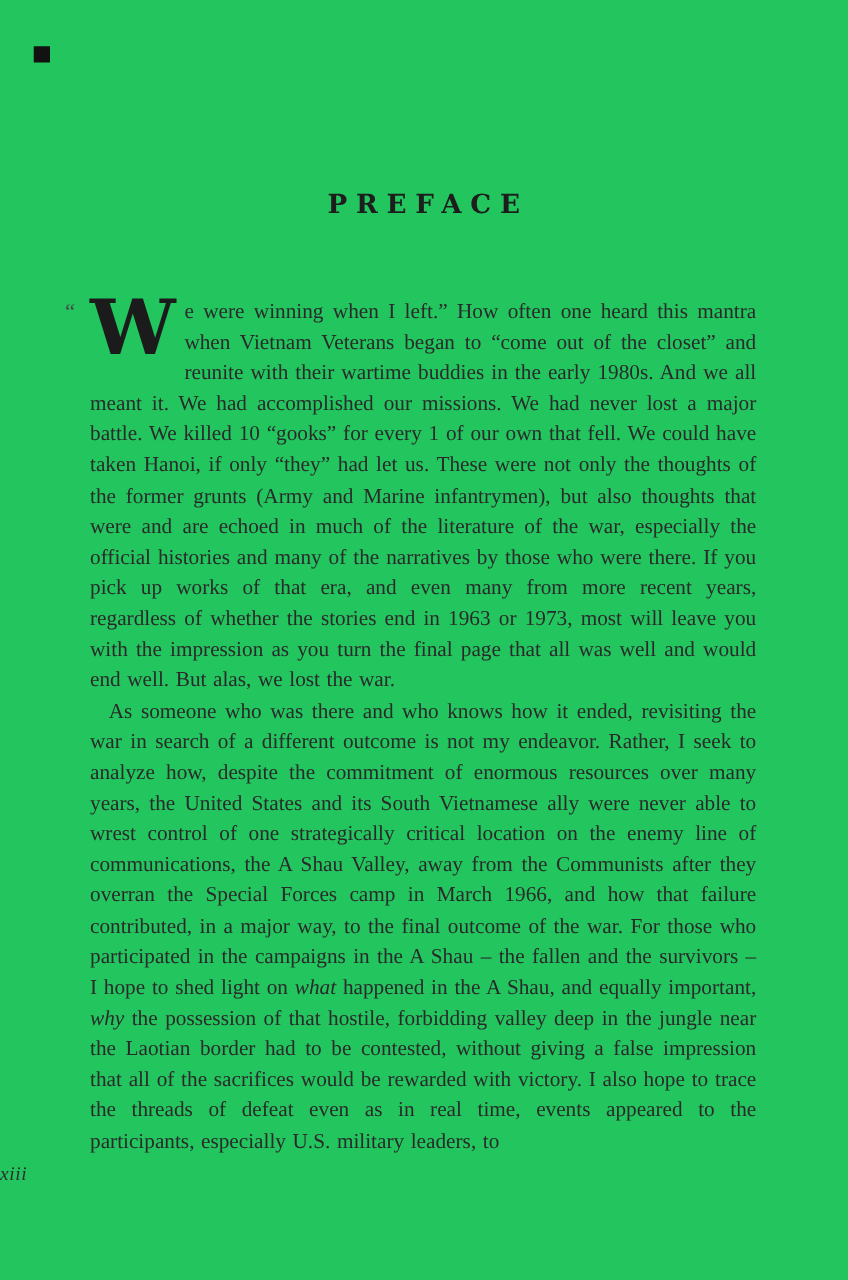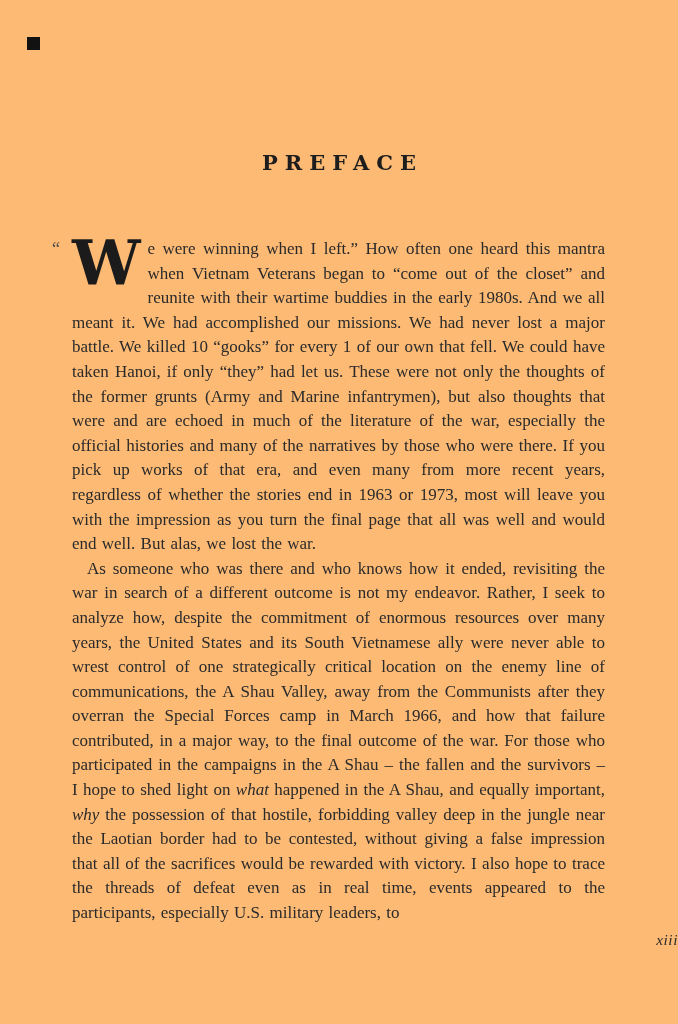--- a/index.html
+++ b/index.html
@@ -1,20 +1,20 @@
 <!DOCTYPE html>
 <html><head>
 <meta charset="utf-8">
 <style>
   html,body{margin:0;padding:0;background:#e8e8e8;}
   .page{
     position:relative;
     width:678px;height:1024px;
     margin:0 auto;
-    background:#fdba74;
+    background:#22c55e;
     overflow:hidden;
     font-family:"Liberation Serif", serif;
   }
   .corner-mark{
     position:absolute;left:27px;top:37px;
     width:13px;height:13px;background:#121212;
   }
   .chapter-heading{
     position:absolute;top:150px;left:0;right:0;
     margin:0;text-align:center;
@@ -40,21 +40,21 @@
     margin:1px 7px 0 0;
     color:#1b1b1b;
   }
   .hanging-quote{
     position:absolute;left:-20px;top:0;
     font-size:18px;color:#4a4a4a;
   }
   .body-text em{}
   .page-number{
     position:absolute;top:931px;left:0;right:0;
-    text-align:right;
+    text-align:left;
     font-style:italic;
     font-size:15.5px;
     color:#2e2e2e;
     letter-spacing:0.5px;
   }
 </style>
 </head>
 <body>
 
 <div class="page">

